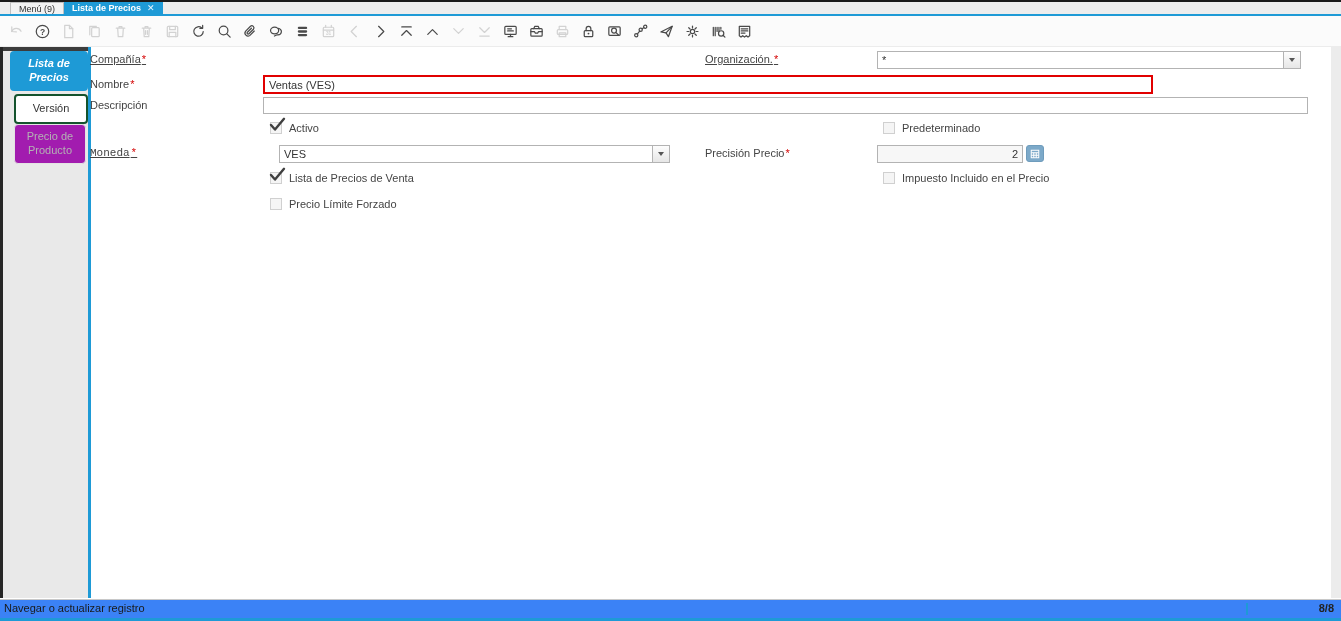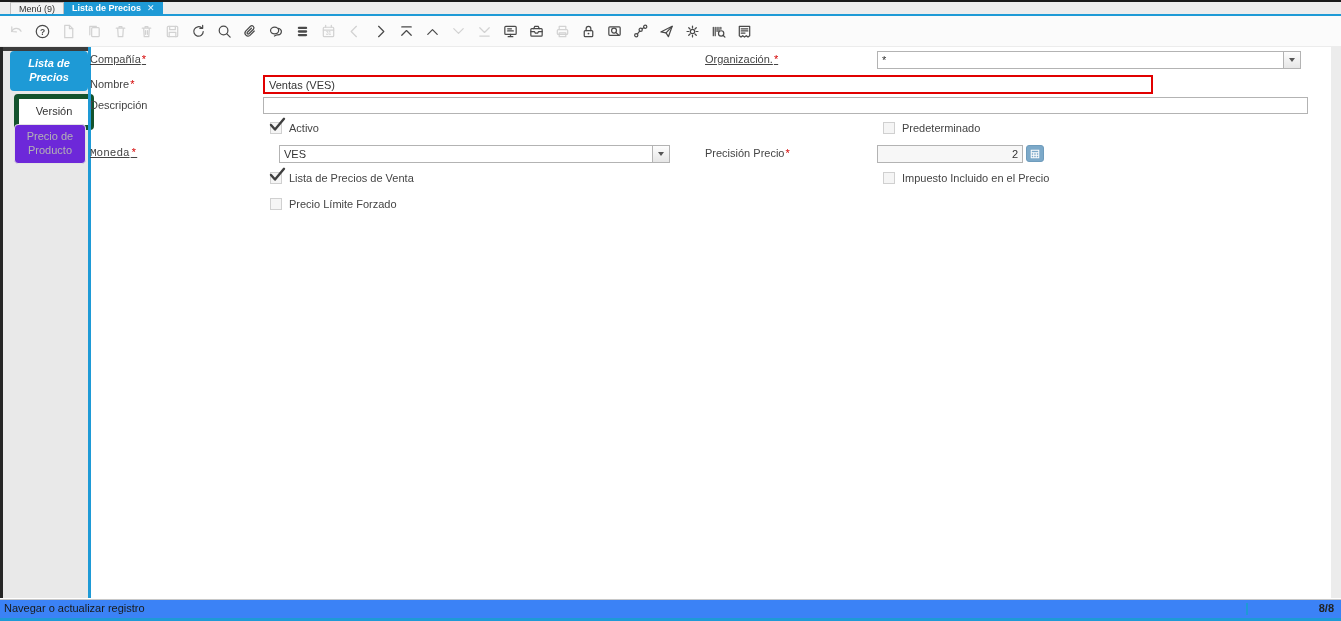--- a/index.html
+++ b/index.html
@@ -26,22 +26,22 @@
   .tb.dis svg text{fill:#d2d2d2;}
   
   .side-dark-strip{position:absolute;left:0;top:47px;width:3px;height:551px;background:#262626;}
   .sidebar{position:absolute;left:3px;top:47px;width:85px;height:551px;background:#e9e9e9;}
   .side-topbar{position:absolute;left:0;top:0;width:100%;height:4px;background:#3c3c3c;}
   .side-blue-line{position:absolute;left:88px;top:47px;width:3px;height:551px;background:#1e9ad6;}
   .stab{position:absolute;display:flex;align-items:center;justify-content:center;text-align:center;
         font-size:11px;border-radius:4px;cursor:pointer;line-height:1.25;}
   .stab.active{left:7px;top:4px;width:78px;height:40px;background:#1e9ad6;color:#fff;
                font-weight:bold;font-style:italic;}
-  .stab.normal{left:11px;top:47px;width:70px;height:26px;background:#fff;border:5px solid #14532d;color:#333;}
-  .stab.disabled{left:11px;top:77px;width:70px;height:38px;background:#6d28d9;border:1px solid #e3e3e3;
+  .stab.normal{left:11px;top:47px;width:70px;height:26px;background:#fff;border:2px solid #14532d;color:#333;}
+  .stab.disabled{left:11px;top:77px;width:70px;height:38px;background:#a21caf;border:1px solid #e3e3e3;
                  color:#b3b3b3;}
   
   .scroll-track{position:absolute;left:1331px;top:47px;width:10px;height:551px;background:#ececec;}
   
   .lbl{position:absolute;font-size:11px;color:#444;white-space:nowrap;}
   .lbl .req{color:#d40000;margin-left:1px;}
   .lbl.link{text-decoration:underline;}
   .fld{position:absolute;border:1px solid #b3b3b3;background:#fff;font-size:11px;color:#333;
        box-sizing:border-box;display:flex;align-items:center;}
   .fld .val{padding:0 4px;flex:1;white-space:nowrap;overflow:hidden;}

